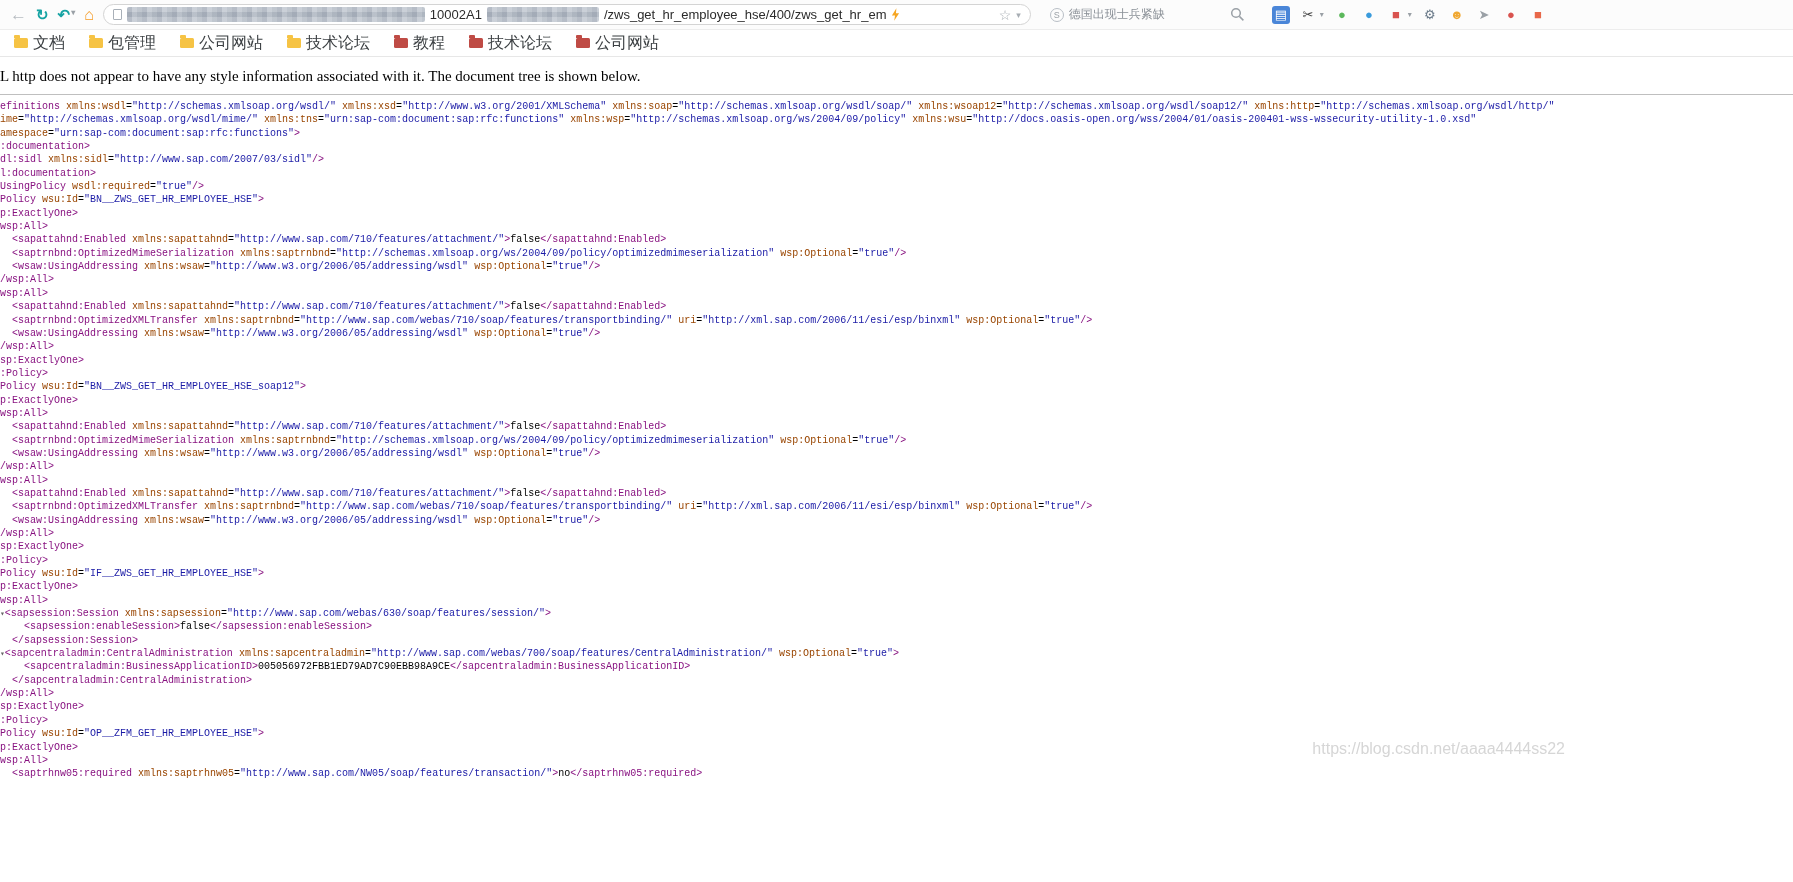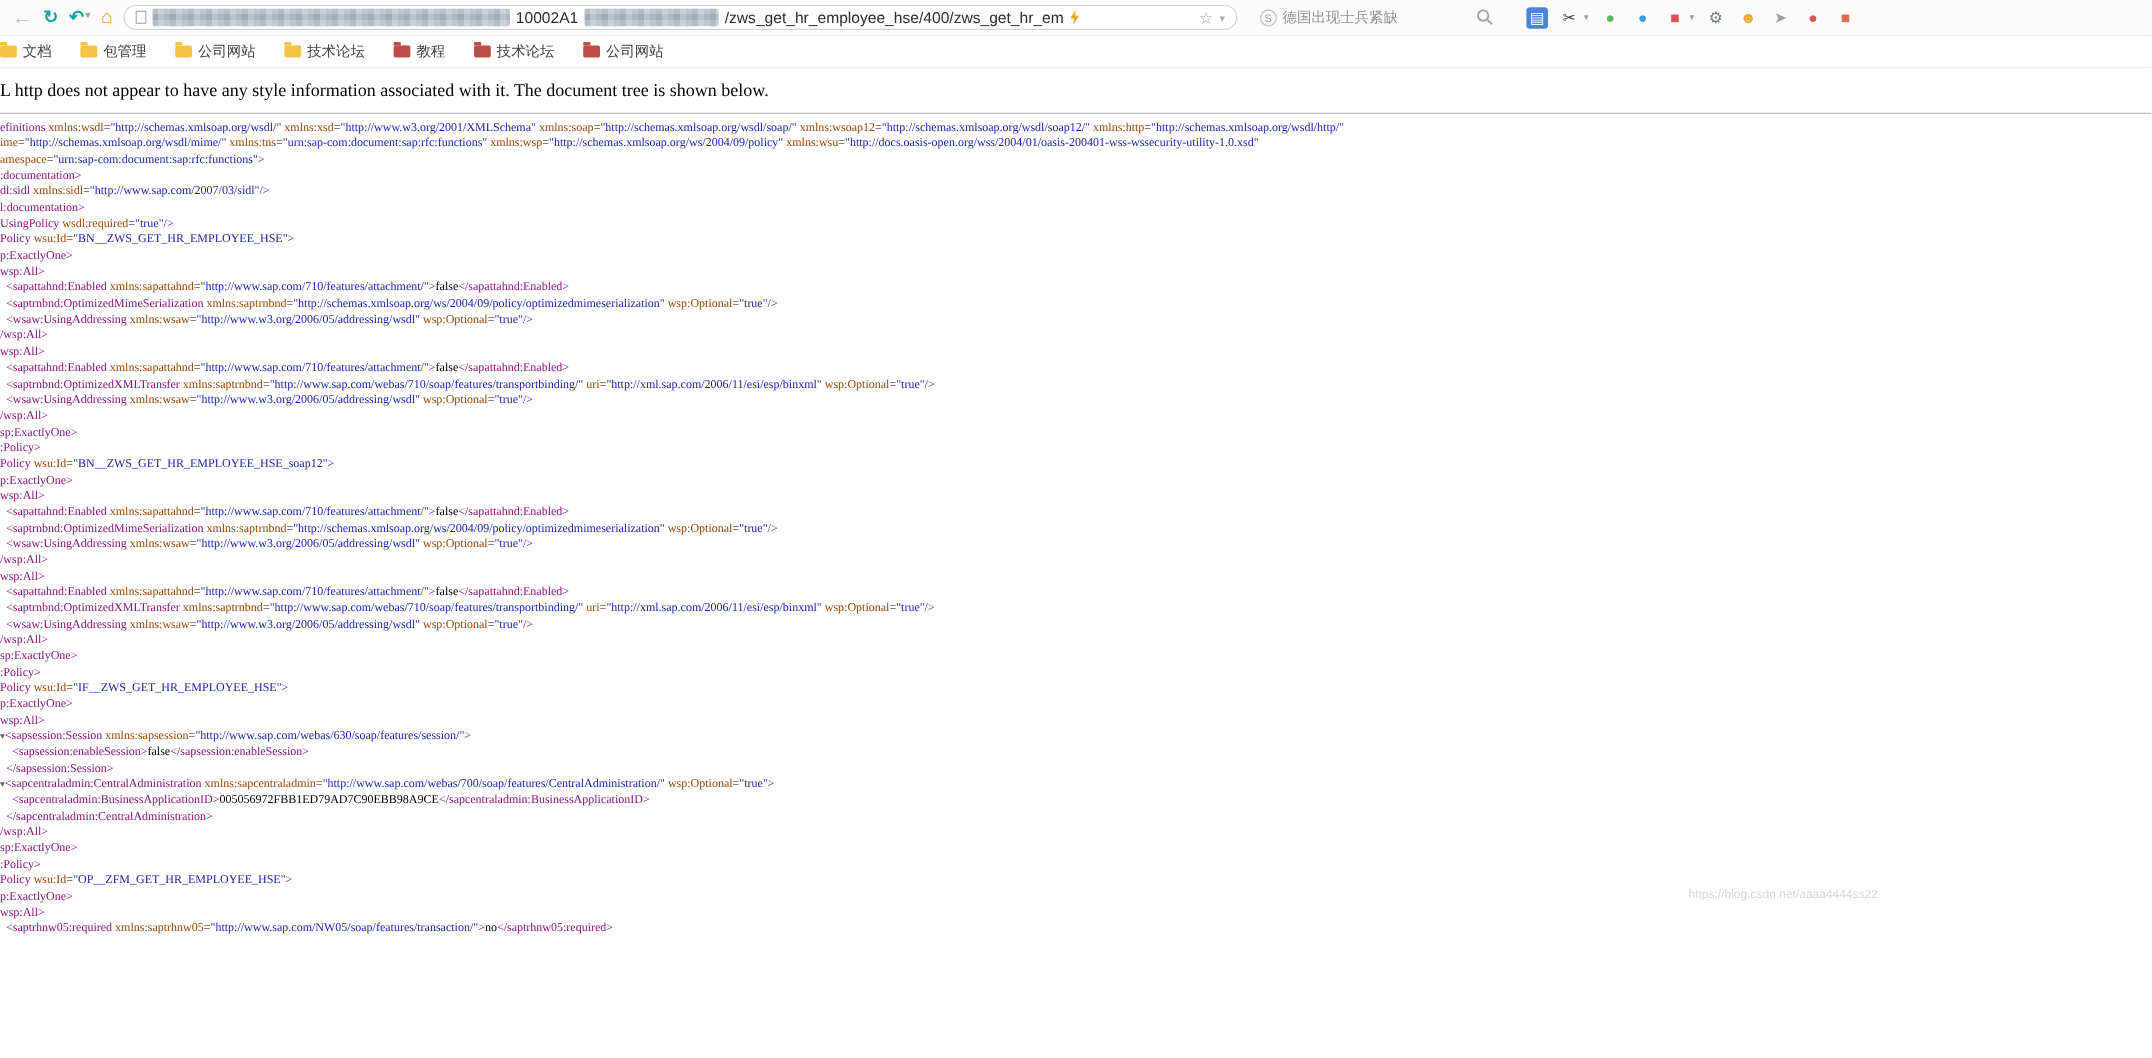--- a/index.html
+++ b/index.html
@@ -29,39 +29,39 @@
   .hotword{display:flex;align-items:center;gap:5px;margin-left:10px;color:#8a9097;
     font-size:12px;white-space:nowrap}
   .hot-icon{width:14px;height:14px;border:1px solid #b9bfc6;border-radius:50%;color:#9aa0a6;
     font-size:9px;display:flex;align-items:center;justify-content:center;flex:none}
   .magnifier{margin-left:56px;flex:none}
   .extrow{display:flex;align-items:center;gap:9px;margin-left:18px}
   .ext{width:18px;height:18px;border-radius:3px;display:flex;align-items:center;
     justify-content:center;font-size:13px;line-height:1;cursor:pointer}
   .ext-caret{font-size:8px;color:#9aa0a6;margin-left:-6px;cursor:pointer}
   
-  .bookmarks{height:27px;display:flex;align-items:center;gap:24px;padding:0 0;
-    background:#fff;border-bottom:1px solid #e7e7e7;font-size:12px;color:#3c4043}
+  .bookmarks{height:27px;display:flex;align-items:center;gap:24px;padding:0 14px;
+    background:#fff;border-bottom:1px solid #e7e7e7;font-size:16px;color:#3c4043}
   .bm{display:flex;align-items:center;gap:5px;cursor:pointer}
   .folder{width:14px;height:10px;border-radius:1.5px;position:relative;flex:none}
   .folder:before{content:"";position:absolute;top:-3px;left:0;width:6px;height:3px;
     border-radius:1px 1px 0 0;background:inherit}
   
   .content{position:relative;background:#fff}
   .xml-header{font-family:"Liberation Serif",serif;font-size:15px;color:#000;
     padding:11px 0 9px 0;border-bottom:1px solid #bfbfbf;white-space:nowrap}
-  .xml{padding-top:5px;font-family:Liberation Serif, serif;
+  .xml{padding-top:5px;font-family:Liberation Mono, monospace;
     font-size:10px;line-height:13.35px;white-space:pre}
   .xline{height:13.35px;white-space:pre}
   .xt{color:var(--c-tag,#881280)}
   .xa{color:var(--c-attr,#994500)}
   .xv{color:var(--c-value,#1a1aa6)}
   .xx{color:var(--c-text,#000)}
   .xw{color:var(--c-arrow,#666);font-size:8px}
-  .watermark{position:absolute;right:228px;top:683px;color:#d6d6d6;font-size:10px;white-space:nowrap}
+  .watermark{position:absolute;right:228px;top:683px;color:#d6d6d6;font-size:16px;white-space:nowrap}
 </style>
 </head>
 <body>
 
 <div class="screen">
 
   <div class="toolbar">
     <span class="nav back">←</span>
     <span class="nav refresh">↻</span>
     <span class="nav undo">

